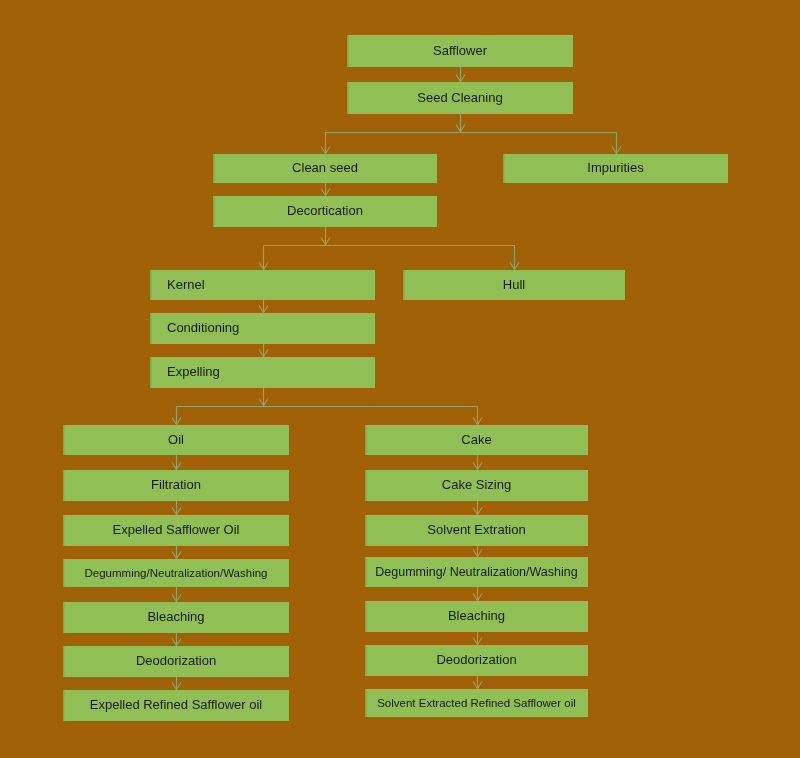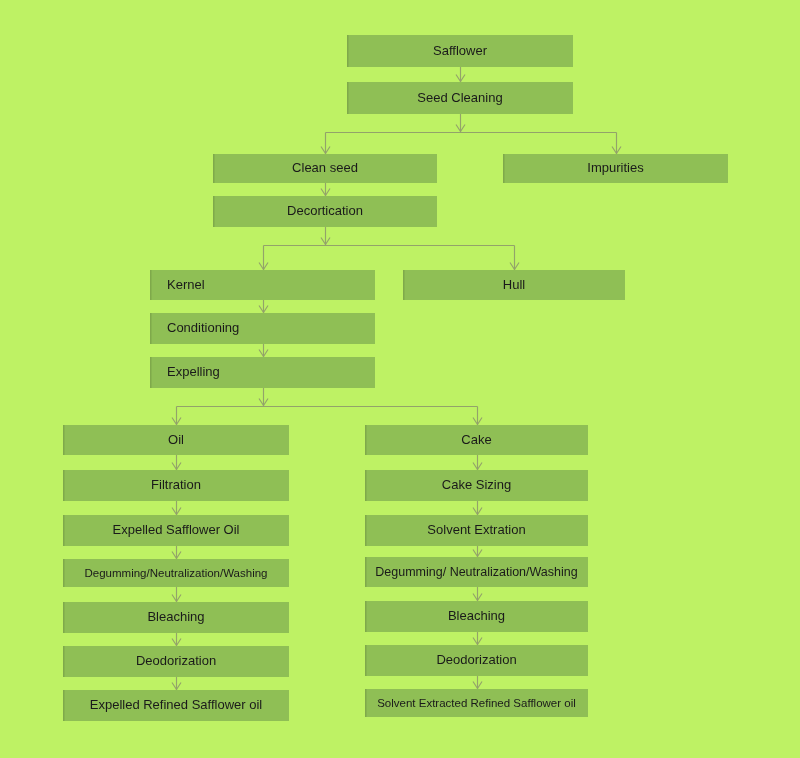--- a/index.html
+++ b/index.html
@@ -10,21 +10,21 @@
   body {
     width: 800px;
     height: 758px;
     font-family: "Liberation Sans", sans-serif;
     overflow: hidden;
   }
   #flow-root {
     position: relative;
     width: 800px;
     height: 758px;
-    background: #bef264;
+    background: #a16207;
   }
   svg#flow-svg {
     position: absolute;
     left: 0;
     top: 0;
     width: 800px;
     height: 758px;
     display: block;
   }
   .node-rect {

